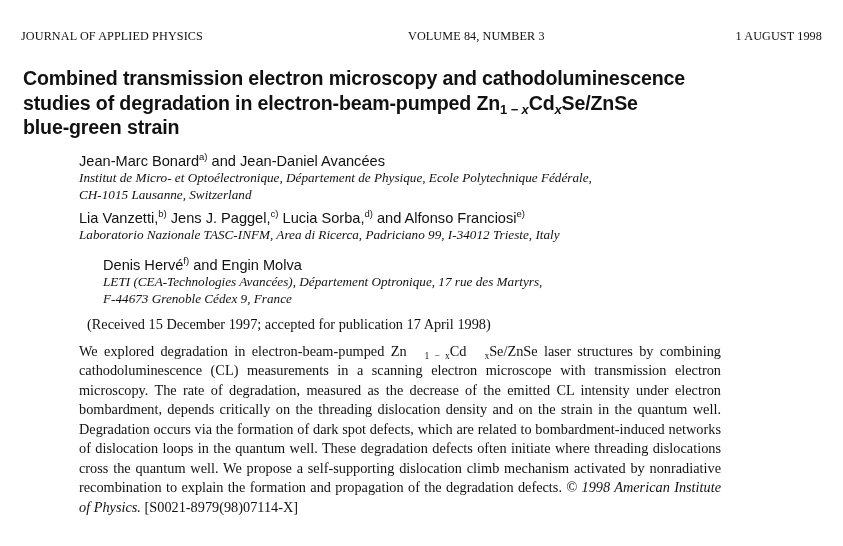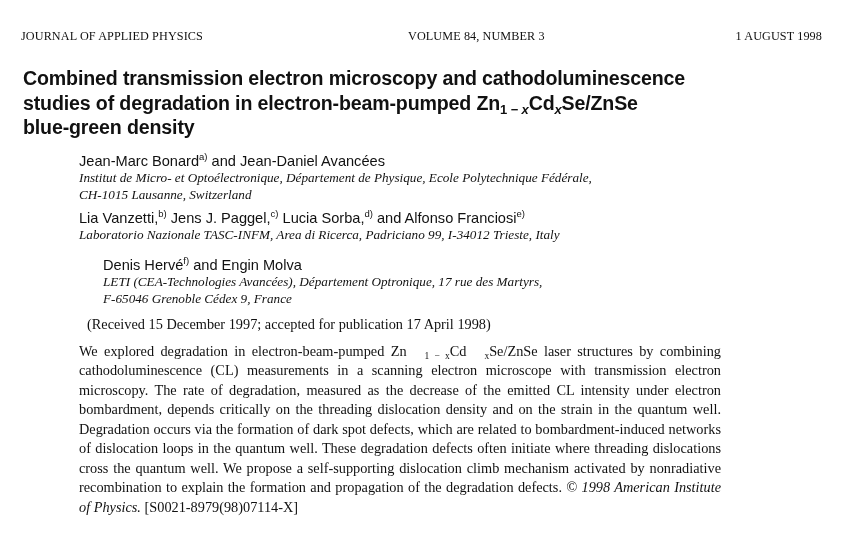--- a/index.html
+++ b/index.html
@@ -110,35 +110,35 @@
 
 <div class="header">
   <span class="hdr-journal">JOURNAL OF APPLIED PHYSICS</span>
   <span class="hdr-volume">VOLUME 84, NUMBER 3</span>
   <span class="hdr-date">1 AUGUST 1998</span>
 </div>
 
 <div class="title">
   <div>Combined transmission electron microscopy and cathodoluminescence</div>
   <div><span>studies of degradation in electron-beam-pumped Zn</span><sub><span>1 − </span><i>x</i></sub><span>Cd</span><sub><i>x</i></sub><span>Se/ZnSe</span></div>
-  <div>blue-green density</div>
+  <div>blue-green strain</div>
 </div>
 
 <div class="author-block block1">
   <div class="authors"><span>Jean-Marc Bonard</span><sup>a)</sup><span> and </span><span>Jean-Daniel Avancées</span></div>
   <div class="affil">Institut de Micro- et Optoélectronique, Département de Physique, Ecole Polytechnique Fédérale,</div>
   <div class="affil">CH-1015 Lausanne, Switzerland</div>
 </div>
 
 <div class="author-block block2">
   <div class="authors"><span>Lia Vanzetti,</span><sup>b)</sup><span> </span><span>Jens J. Paggel,</span><sup>c)</sup><span> </span><span>Lucia Sorba,</span><sup>d)</sup><span> and </span><span>Alfonso Franciosi</span><sup>e)</sup></div>
   <div class="affil">Laboratorio Nazionale TASC-INFM, Area di Ricerca, Padriciano 99, I-34012 Trieste, Italy</div>
 </div>
 
 <div class="author-block block3">
   <div class="authors"><span>Denis Hervé</span><sup>f)</sup><span> and </span><span>Engin Molva</span></div>
   <div class="affil">LETI (CEA-Technologies Avancées), Département Optronique, 17 rue des Martyrs,</div>
-  <div class="affil">F-65046 Grenoble Cédex 9, France</div>
+  <div class="affil">F-44673 Grenoble Cédex 9, France</div>
 </div>
 
 <div class="received">(Received 15 December 1997; accepted for publication 17 April 1998)</div>
 
 <div class="abstract"><span>We explored degradation in electron-beam-pumped Zn</span><sub>1 − x</sub><span>Cd</span><sub>x</sub><span>Se/ZnSe laser structures by combining cathodoluminescence (CL) measurements in a scanning electron microscope with transmission electron microscopy. The rate of degradation, measured as the decrease of the emitted CL intensity under electron bombardment, depends critically on the threading dislocation density and on the strain in the quantum well. Degradation occurs via the formation of dark spot defects, which are related to bombardment-induced networks of dislocation loops in the quantum well. These degradation defects often initiate where threading </span><span class="hl">dislocations</span><span> cross the quantum well. We propose a self-supporting dislocation </span><span class="hl">climb mechanism</span><span> activated by nonradiative recombination to explain the formation and propagation of the degradation defects. </span> <i>© 1998 American Institute of Physics.</i><span> [S0021-8979(98)07114-X]</span></div>
 
 </body></html>

